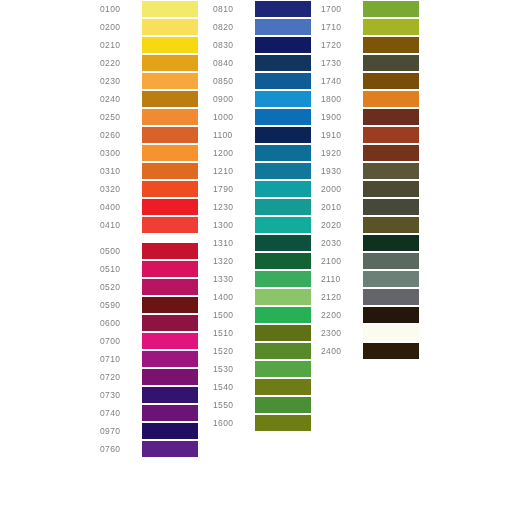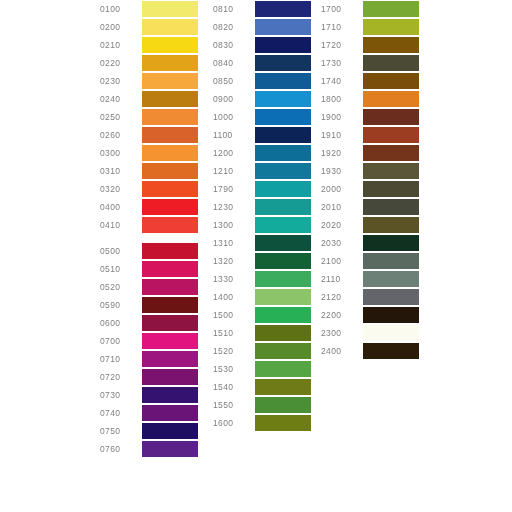--- a/index.html
+++ b/index.html
@@ -173,21 +173,21 @@
         </div>
         <div class="swatch-row">
           <span class="swatch-label">0730</span>
           <span class="swatch-chip" style="background-color: rgb(51, 18, 112);"></span>
         </div>
         <div class="swatch-row">
           <span class="swatch-label">0740</span>
           <span class="swatch-chip" style="background-color: rgb(107, 20, 119);"></span>
         </div>
         <div class="swatch-row">
-          <span class="swatch-label">0750</span>
+          <span class="swatch-label">0970</span>
           <span class="swatch-chip" style="background-color: rgb(31, 15, 99);"></span>
         </div>
         <div class="swatch-row">
           <span class="swatch-label">0760</span>
           <span class="swatch-chip" style="background-color: rgb(91, 33, 137);"></span>
         </div>
       </div>
     </div>
   <div class="column" id="column-2">
       <div class="swatch-group">

